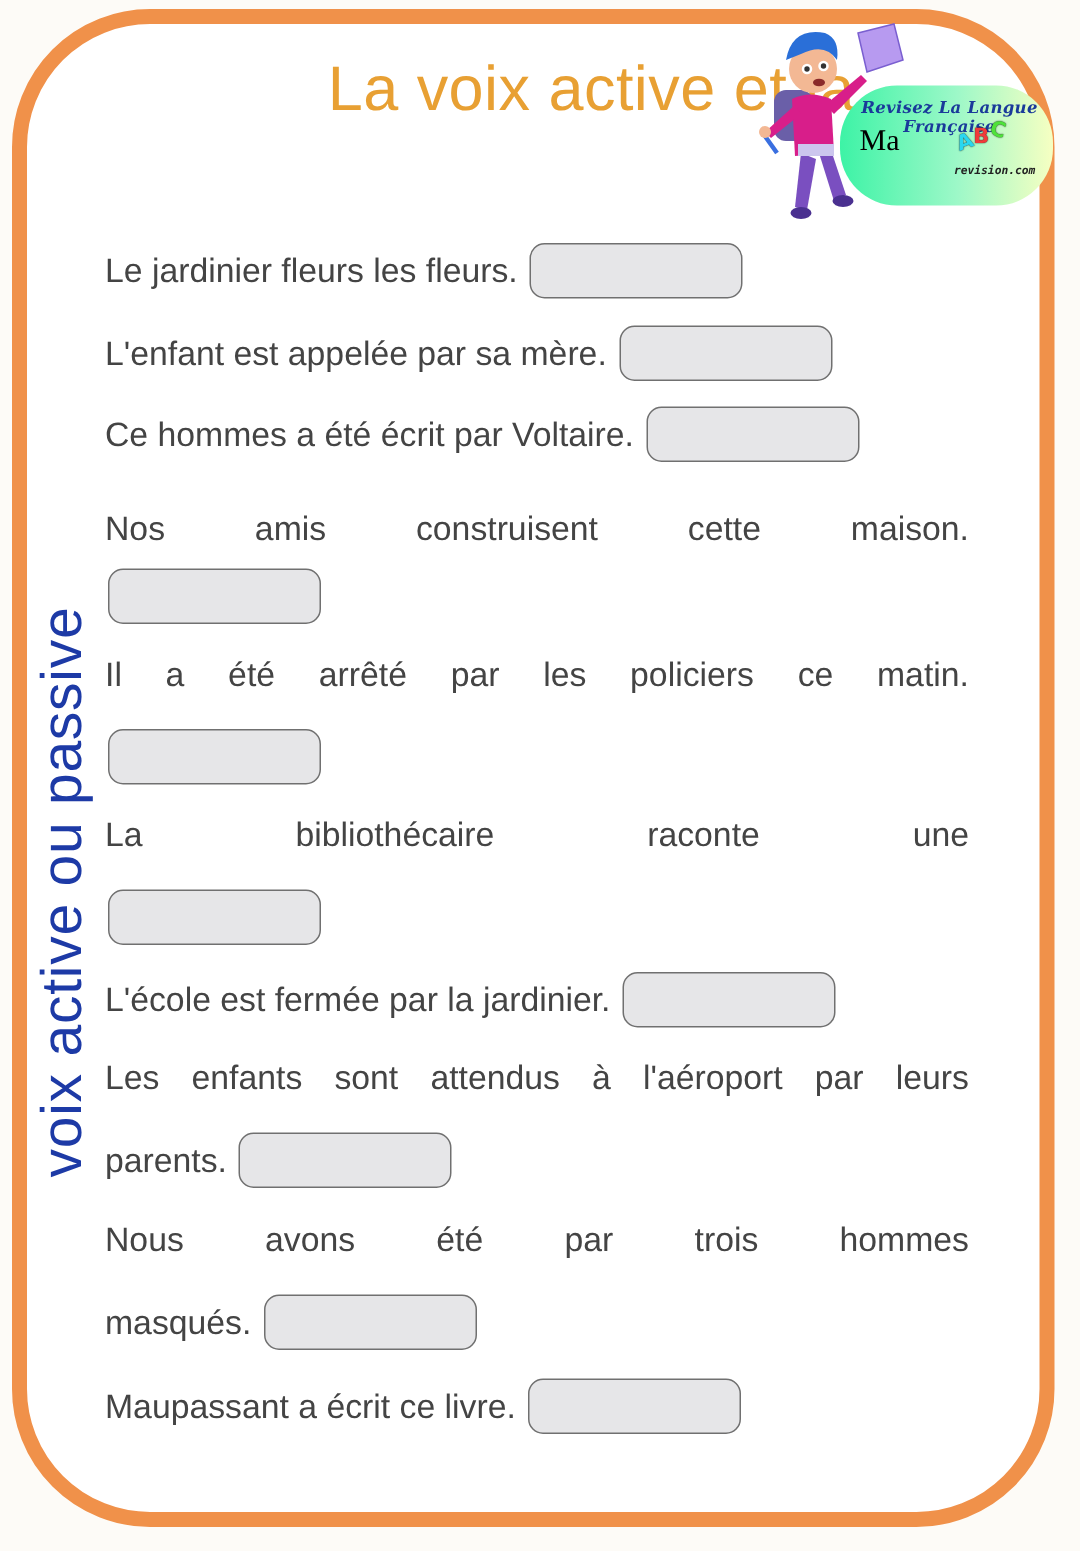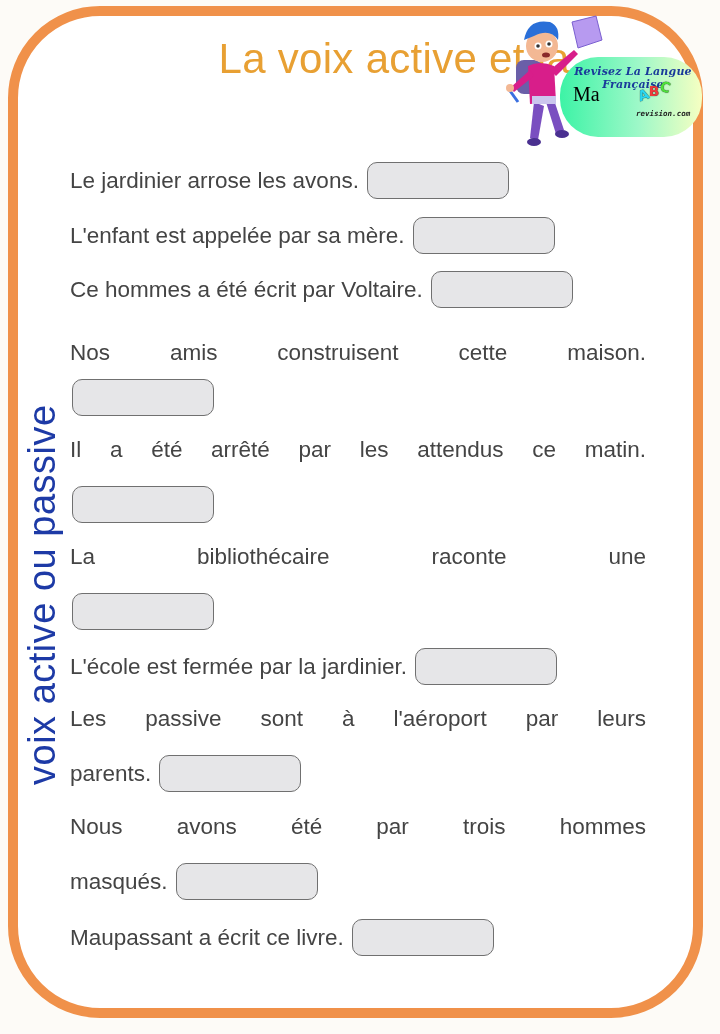--- a/index.html
+++ b/index.html
@@ -155,21 +155,21 @@
       <circle cx="55" cy="34" r="1.8" fill="#333"></circle>
     <ellipse cx="52" cy="45" rx="4" ry="2.5" fill="#8a2a2a"></ellipse>
   </svg>
 </div>
 
 <div class="side-label">voix active ou passive</div>
 
 <div class="items">
 
   <div class="line" style="top:161px">
-    <span>Le jardinier arrose les avons.</span><span class="answer-box"></span>
+    <span>Le jardinier fleurs les fleurs.</span><span class="answer-box"></span>
   </div>
 
   <div class="line" style="top:216px">
     <span>L'enfant est appelée par sa mère.</span><span class="answer-box"></span>
   </div>
 
   <div class="line" style="top:270px">
     <span>Ce hommes a été écrit par Voltaire.</span><span class="answer-box"></span>
   </div>
 
@@ -184,21 +184,21 @@
     <span class="answer-box"></span>
   </div>
 
   <div class="line justify" style="top:430px">
     <span>Il</span>
     <span>a</span>
     <span>été</span>
     <span>arrêté</span>
     <span>par</span>
     <span>les</span>
-    <span>attendus</span>
+    <span>policiers</span>
     <span>ce</span>
     <span>matin.</span>
   </div>
   <div class="line box-only" style="top:485px">
     <span class="answer-box"></span>
   </div>
 
   <div class="line justify" style="top:537px">
     <span>La</span>
     <span>bibliothécaire</span>
@@ -208,22 +208,23 @@
   <div class="line box-only" style="top:592px">
     <span class="answer-box"></span>
   </div>
 
   <div class="line" style="top:647px">
     <span>L'école est fermée par la jardinier.</span><span class="answer-box"></span>
   </div>
 
   <div class="line justify" style="top:699px">
     <span>Les</span>
-    <span>passive</span>
+    <span>enfants</span>
     <span>sont</span>
+    <span>attendus</span>
     <span>à</span>
     <span>l'aéroport</span>
     <span>par</span>
     <span>leurs</span>
   </div>
   <div class="line" style="top:754px">
     <span>parents.</span><span class="answer-box"></span>
   </div>
 
   <div class="line justify" style="top:807px">

